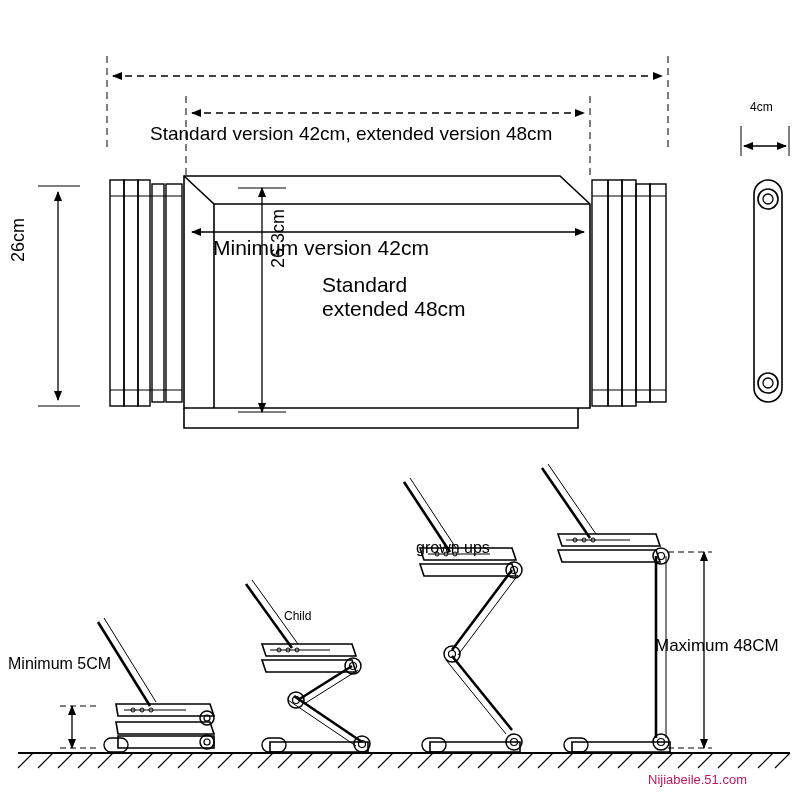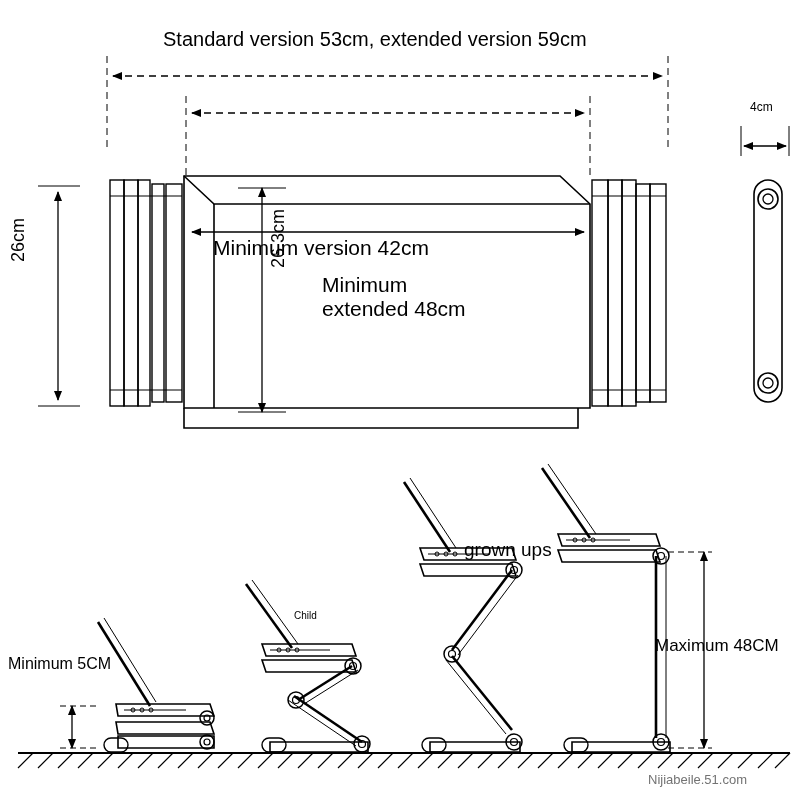--- a/index.html
+++ b/index.html
@@ -39,25 +39,25 @@
     transform: rotate(-90deg);
     transform-origin: left top;
   }
   .lbl-263cm {
     left: 268px; top: 268px; font-size: 18px;
     transform: rotate(-90deg);
     transform-origin: left top;
   }
   .lbl-std42 { left: 213px; top: 236px; font-size: 21px; }
   .lbl-ext48 { left: 322px; top: 273px; font-size: 21px; }
-  .lbl-grown { left: 464px; top: 539px; font-size: 19px; text-align: right; }
-  .lbl-child { left: 294px; top: 610px; font-size: 10px; }
+  .lbl-grown { left: 416px; top: 539px; font-size: 16px; text-align: right; }
+  .lbl-child { left: 284px; top: 610px; font-size: 12px; }
   .lbl-min   { left: 8px;  top: 655px; font-size: 16px; }
   .lbl-max   { left: 655px; top: 636px; font-size: 17px; text-align: right; }
-  .lbl-wm    { left: 648px; top: 773px; font-size: 13px; color: #737373; }
+  .lbl-wm    { left: 648px; top: 773px; font-size: 13px; color: #be185d; }
 </style>
 </head>
 <body>
 
 <div id="canvas">
 
   <svg class="diagram" viewBox="0 0 800 800">
     <defs>
       <marker id="arrR" markerWidth="10" markerHeight="8" refX="9" refY="4" orient="auto" markerUnits="userSpaceOnUse">
         <path d="M0,0 L10,4 L0,8 z" fill="#000"></path>
@@ -259,27 +259,27 @@
       <circle cx="661" cy="556" r="8" fill="none" stroke="#000" stroke-width="1.5"></circle>
       <circle cx="661" cy="556" r="3.5" fill="none" stroke="#000" stroke-width="1.2"></circle>
       <circle cx="661" cy="742" r="8" fill="none" stroke="#000" stroke-width="1.5"></circle>
       <circle cx="661" cy="742" r="3.5" fill="none" stroke="#000" stroke-width="1.2"></circle>
       <line x1="668" y1="552" x2="712" y2="552" stroke="#000" stroke-width="1" stroke-dasharray="6,4"></line>
       <line x1="668" y1="748" x2="712" y2="748" stroke="#000" stroke-width="1" stroke-dasharray="6,4"></line>
       <line x1="704" y1="552" x2="704" y2="748" stroke="#000" stroke-width="1.3" marker-start="url(#arrL)" marker-end="url(#arrR)"></line>
     </g>
   </svg>
 
-  <div class="lbl lbl-top1">Standard version 53cm, extended version 59cm</div>
+  <div class="lbl lbl-top2">Standard version 42cm, extended version 48cm</div>
   <div class="lbl lbl-4cm">4cm</div>
   <div class="lbl lbl-26cm">26cm</div>
   <div class="lbl lbl-263cm">26.3cm</div>
   <div class="lbl lbl-std42">Minimum version 42cm</div>
   <div class="lbl lbl-ext48">
-    <span>Minimum</span><br>
+    <span>Standard</span><br>
     <span>extended 48cm</span>
   </div>
   <div class="lbl lbl-grown">grown ups</div>
   <div class="lbl lbl-child">Child</div>
   <div class="lbl lbl-min">Minimum 5CM</div>
   <div class="lbl lbl-max">Maximum 48CM</div>
   <div class="lbl lbl-wm">Nijiabeile.51.com</div>
 
 </div>
 

